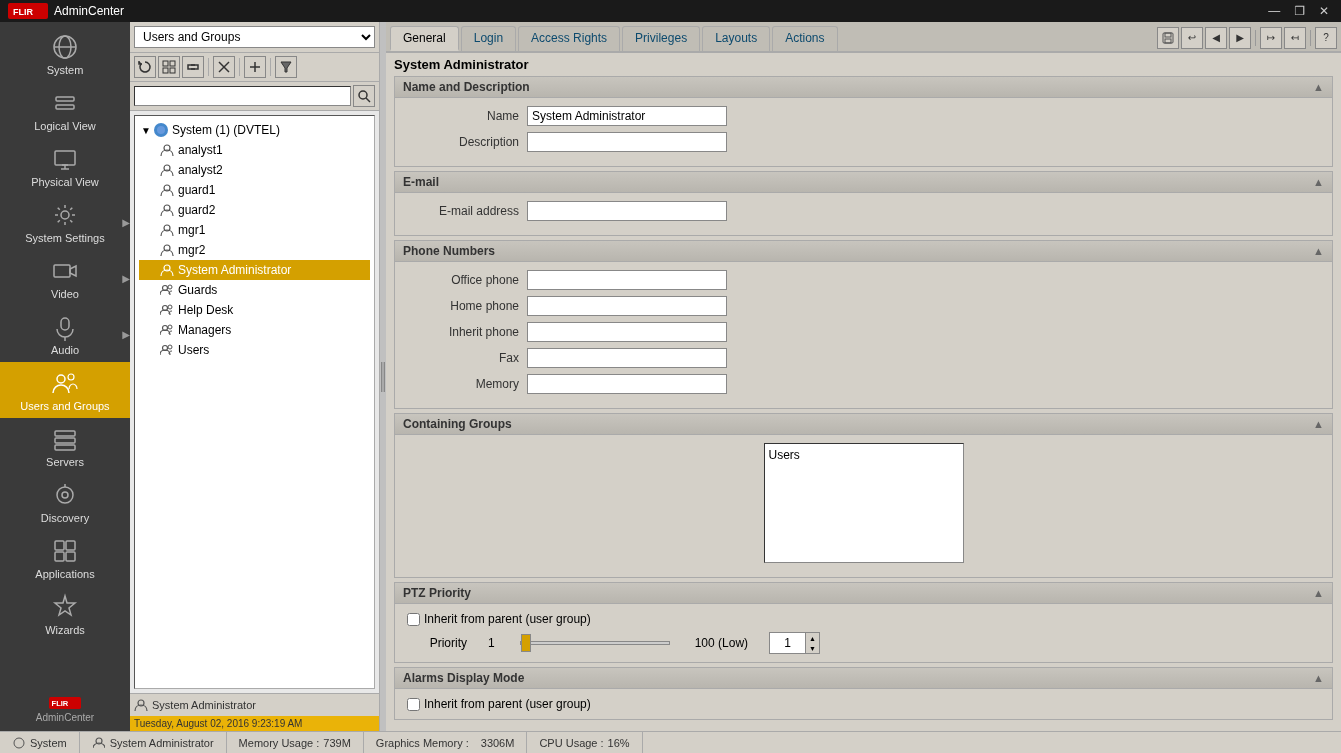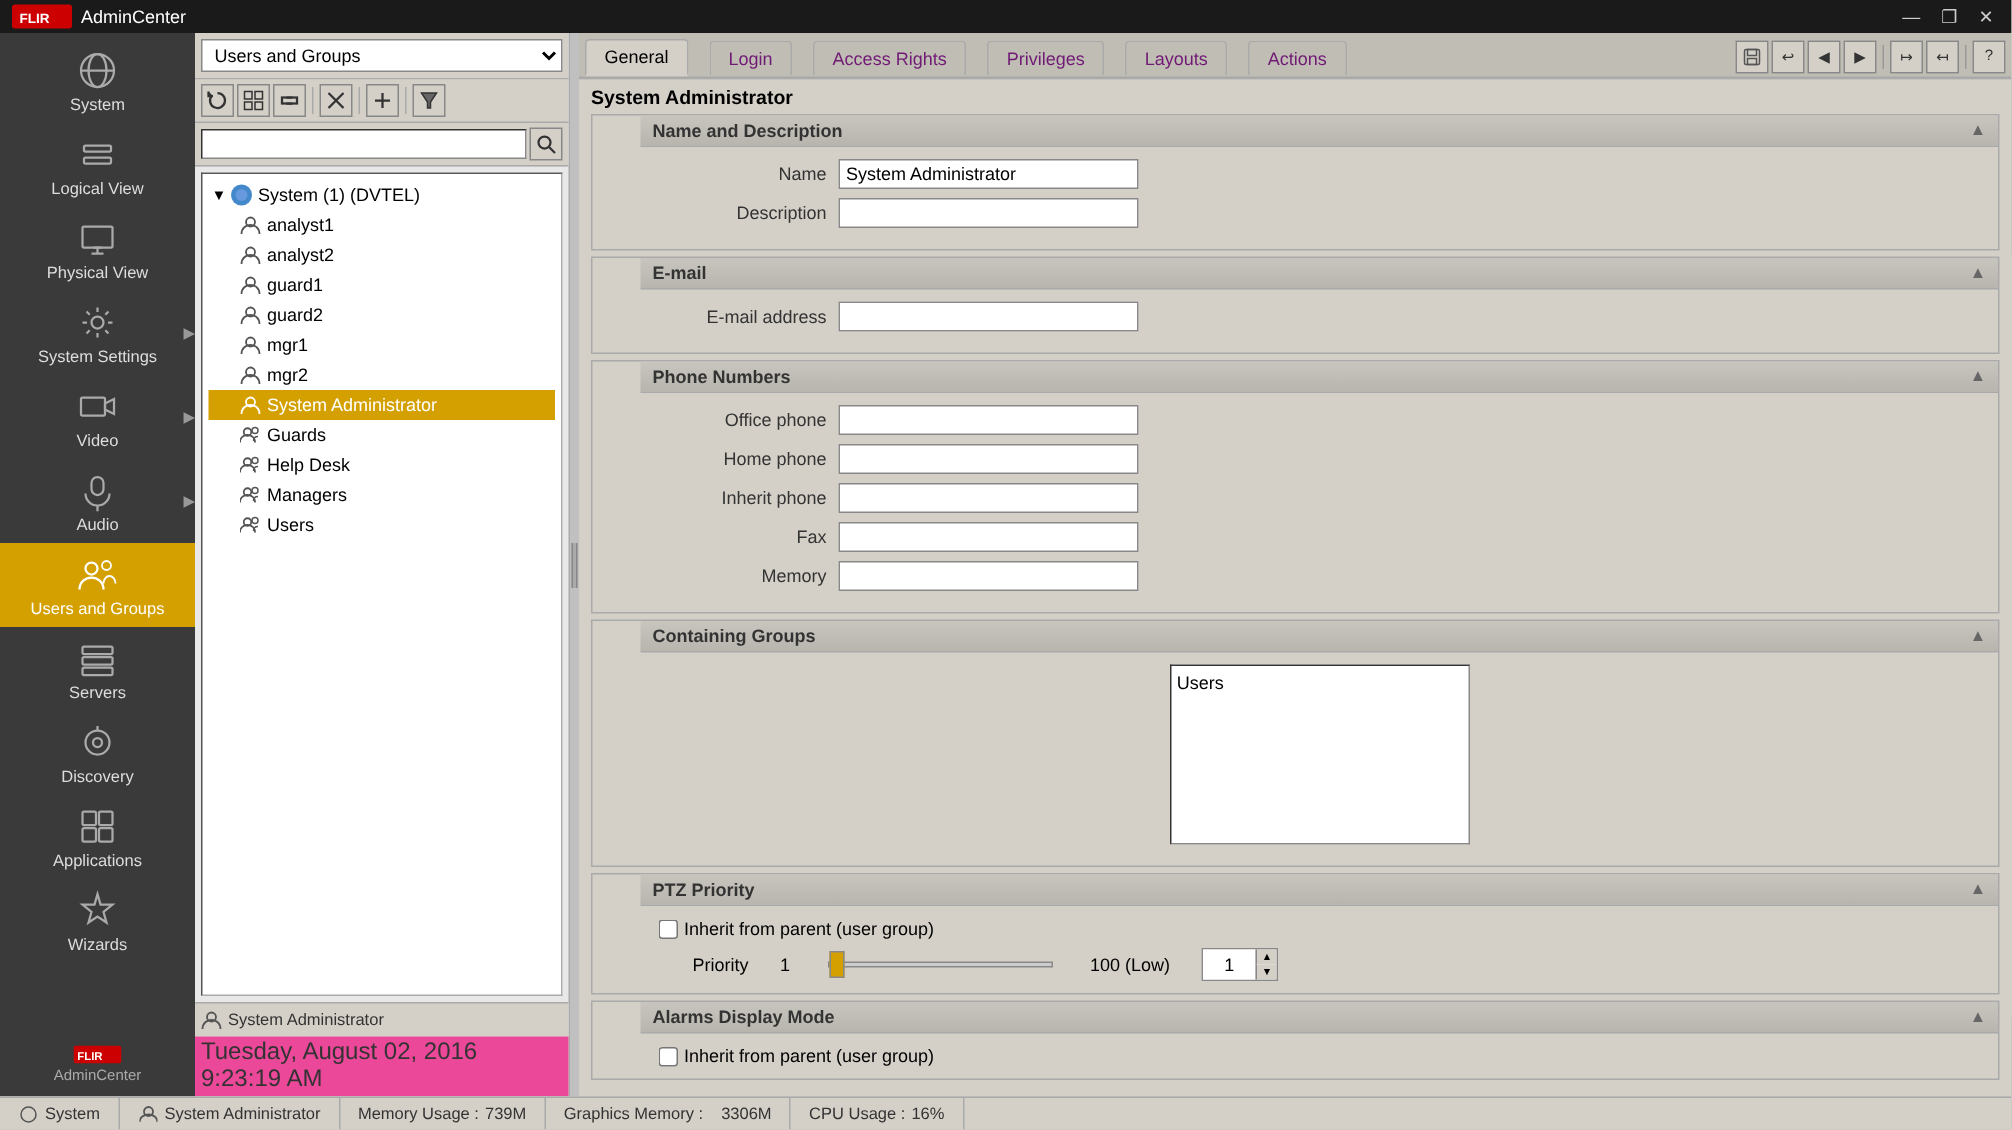--- a/index.html
+++ b/index.html
@@ -38,37 +38,37 @@
     .search-btn { width: 22px; height: 22px; background: #d4d0c8; border: 1px solid #888; cursor: pointer; display: flex; align-items: center; justify-content: center; }
 
     #tree-area { flex: 1; overflow-y: auto; background: #fff; border: 1px inset #aaa; margin: 4px; }
     .tree-root { padding: 4px; }
     .tree-item { display: flex; align-items: center; padding: 2px 0; cursor: pointer; white-space: nowrap; }
     .tree-item.selected { background: #d4a000; color: #fff; }
     .tree-toggle { width: 14px; text-align: center; font-size: 10px; }
     .tree-icon { width: 16px; height: 16px; margin-right: 3px; display: inline-flex; align-items: center; justify-content: center; }
 
     #status-bar-left { padding: 4px; background: #d4d0c8; border-top: 1px solid #aaa; display: flex; align-items: center; gap: 4px; font-size: 11px; color: #333; }
-    #status-bar-left-date { padding: 2px 4px; font-size: 16px; color: #333; background: #ec4899; }
+    #status-bar-left-date { padding: 2px 4px; font-size: 10px; color: #333; background: #eab308; }
 
     
     #resize-handle { width: 6px; background: #c0c0c0; cursor: col-resize; display: flex; align-items: center; justify-content: center; }
     #resize-handle::after { content: ''; display: block; width: 2px; height: 30px; background: #aaa; border-left: 1px solid #888; border-right: 1px solid #888; }
 
     
     #right-panel { flex: 1; background: #d4d0c8; display: flex; flex-direction: column; overflow: hidden; }
-    #tabs-bar { display: flex; background: #c0bdb5; border-bottom: 2px solid #aaa; padding: 4px 4px 0 4px; gap: 14px; align-items: center; }
-    .tab { padding: 4px 12px; background: #c0bdb5; border: 1px solid #aaa; border-bottom: none; cursor: pointer; font-size: 12px; color: #701a75; border-radius: 3px 3px 0 0; }
+    #tabs-bar { display: flex; background: #c0bdb5; border-bottom: 2px solid #aaa; padding: 4px 4px 0 4px; gap: 2px; }
+    .tab { padding: 4px 12px; background: #c0bdb5; border: 1px solid #aaa; border-bottom: none; cursor: pointer; font-size: 12px; color: #0c4a6e; border-radius: 3px 3px 0 0; }
     .tab.active { background: #d4d0c8; border-bottom: 2px solid #d4d0c8; color: #000; font-weight: 500; }
 
     #panel-title { padding: 4px 8px; font-size: 13px; font-weight: bold; color: #000; background: #d4d0c8; }
 
     #form-area { flex: 1; overflow-y: auto; padding: 0 8px 8px 8px; }
 
-    .section { margin-bottom: 4px; border: 1px solid #aaa; background: #d4d0c8; padding-left: 32px; }
+    .section { margin-bottom: 4px; border: 1px solid #aaa; background: #d4d0c8; }
     .section-header { background: linear-gradient(to bottom, #c8c5be, #b8b5ae); padding: 3px 8px; display: flex; align-items: center; justify-content: space-between; border-bottom: 1px solid #aaa; }
     .section-title { font-size: 12px; font-weight: bold; color: #333; }
     .section-collapse { cursor: pointer; color: #666; font-size: 11px; }
     .section-body { padding: 8px 12px; }
 
     .form-row { display: flex; align-items: center; margin-bottom: 6px; }
     .form-label { width: 120px; text-align: right; padding-right: 8px; color: #333; font-size: 12px; flex-shrink: 0; }
     .form-input { width: 200px; height: 20px; border: 1px solid #888; background: #fff; padding: 0 4px; font-size: 12px; }
     .form-input:read-only { background: #e8e8e8; }
 

